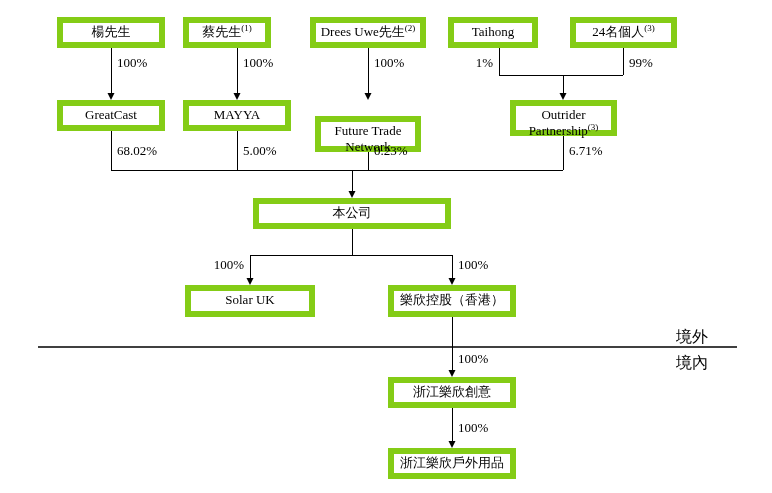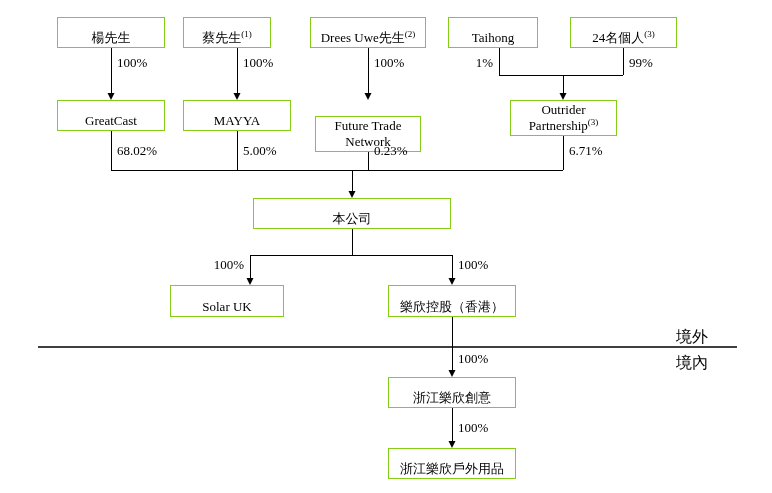--- a/index.html
+++ b/index.html
@@ -14,23 +14,23 @@
     overflow: hidden;
   }
   svg.wires {
     position: absolute;
     left: 0; top: 0;
     width: 772px; height: 493px;
   }
   .box {
     position: absolute;
     background: #ffffff;
-    border: 1px solid #84cc16;
+    border: 6px solid #84cc16;
     display: flex;
-    align-items: flex-end;
+    align-items: flex-start;
     justify-content: center;
     font-size: 13px;
     line-height: 1.22;
   }
   .box .inner {
     text-align: center;
     padding: 1px 4px;
   }
   sup { font-size: 9px; line-height: 0; }
   .lbl {
@@ -131,21 +131,21 @@
   <div class="lbl" style="left:374px;top:143px">0.23%</div>
   <div class="lbl" style="left:569px;top:143px">6.71%</div>
 
   <div class="box" style="left:253px;top:198px;width:198px;height:31px">
     <div class="inner"><span>本公司</span></div>
   </div>
 
   <div class="lbl right-align" style="left:206px;top:257px;width:38px">100%</div>
   <div class="lbl" style="left:458px;top:257px">100%</div>
 
-  <div class="box" style="left:170px;top:285px;width:114px;height:32px">
+  <div class="box" style="left:185px;top:285px;width:130px;height:32px">
     <div class="inner"><span>Solar UK</span></div>
   </div>
   <div class="box" style="left:388px;top:285px;width:128px;height:32px">
     <div class="inner"><span>樂欣控股（香港）</span></div>
   </div>
 
   <div class="region" style="left:645px;top:327px">境外</div>
   <div class="region" style="left:645px;top:353px">境內</div>
 
   <div class="lbl" style="left:458px;top:351px">100%</div>

